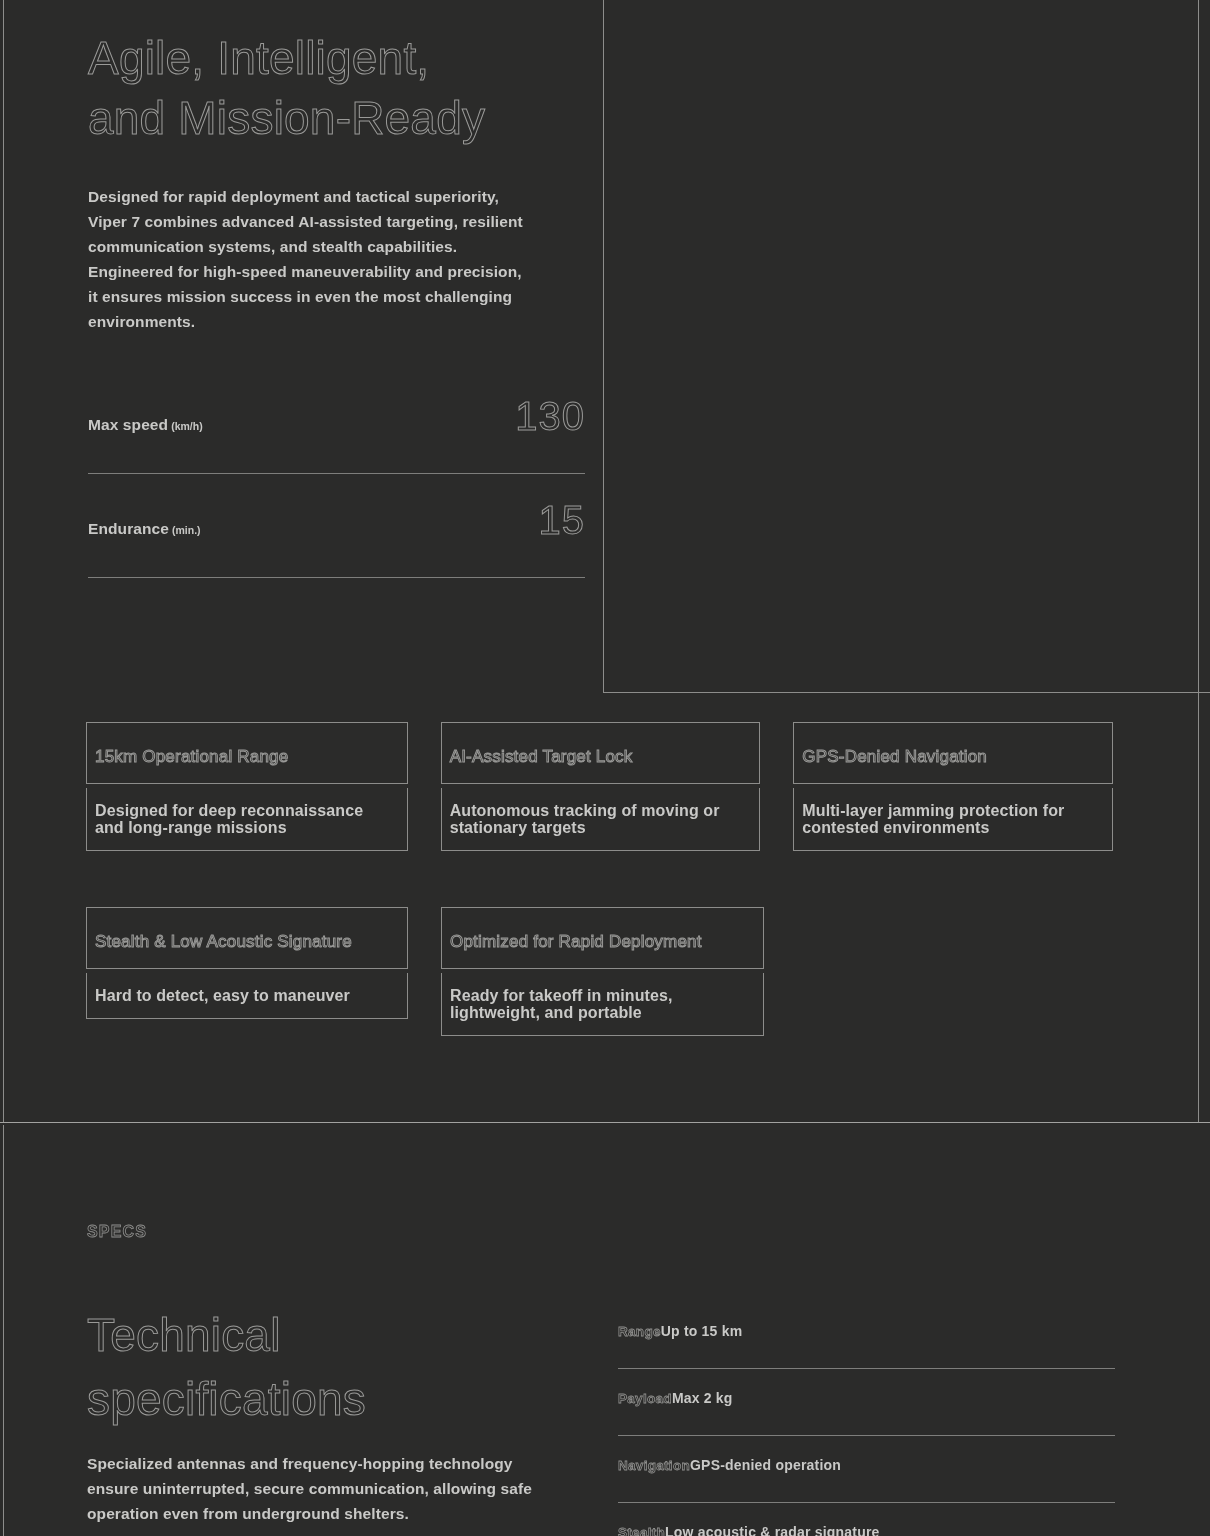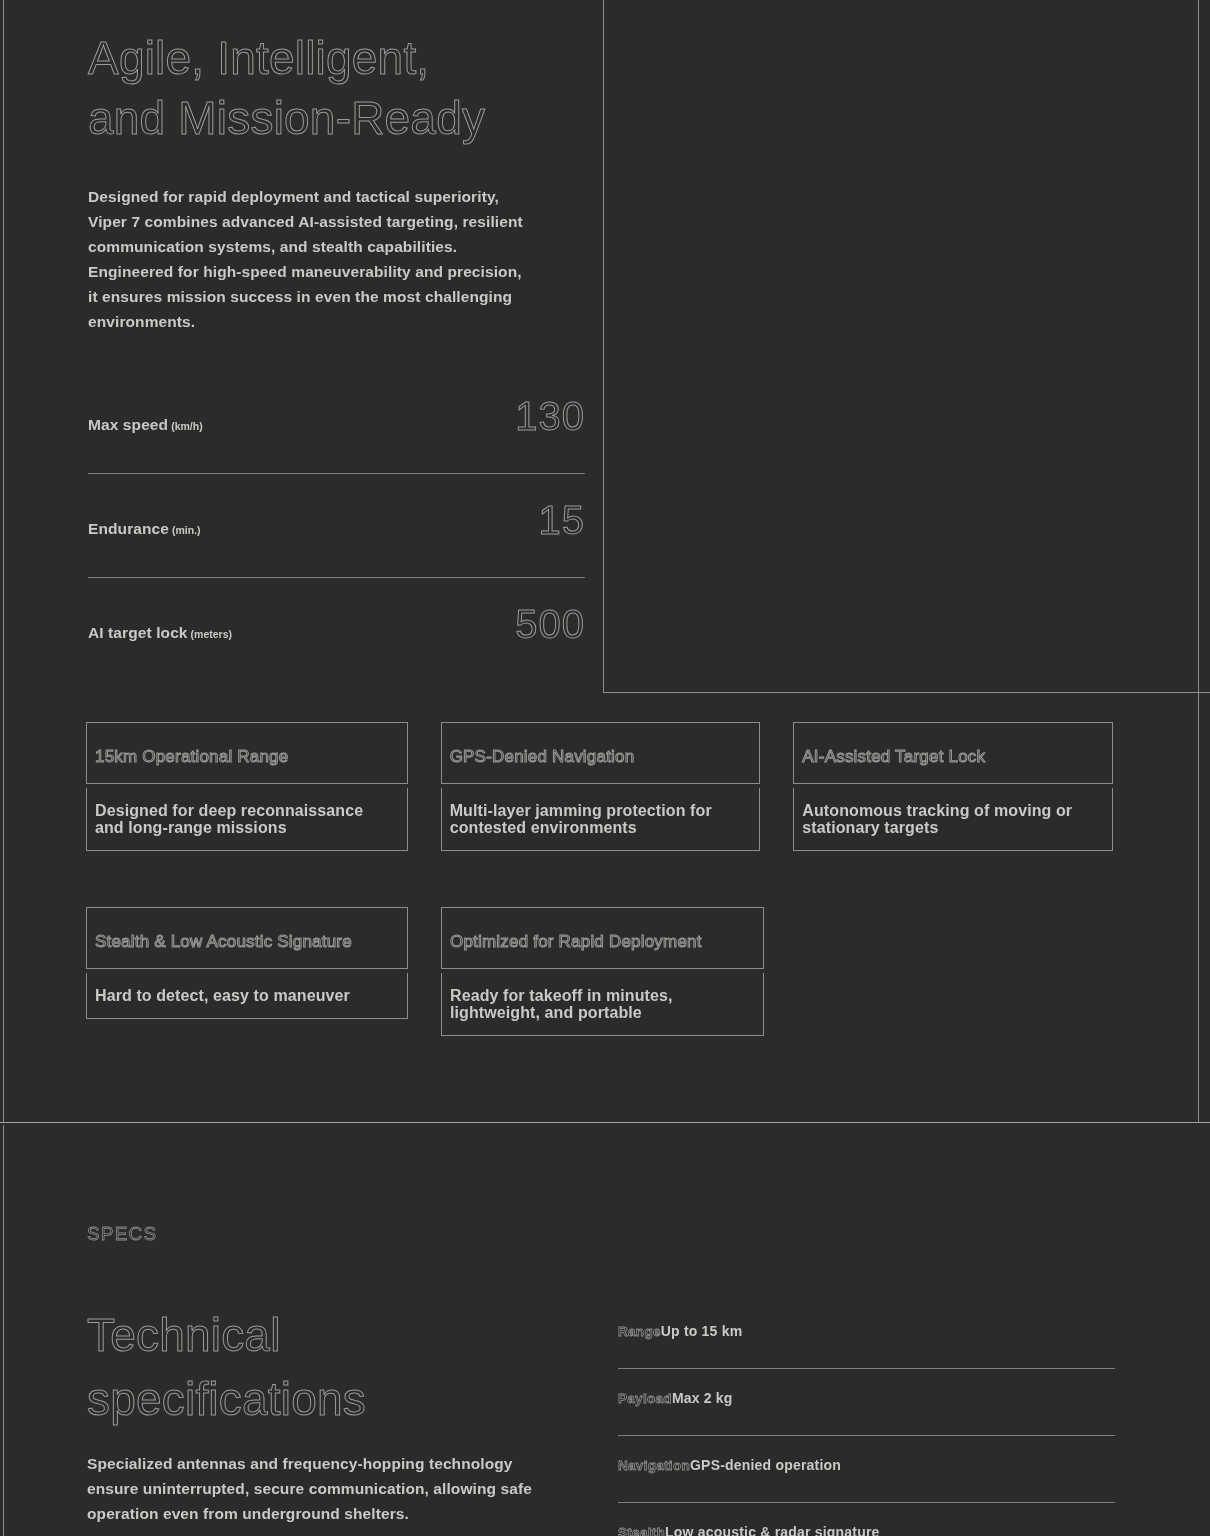--- a/index.html
+++ b/index.html
@@ -163,22 +163,22 @@
 
   
   .specs {
     position: absolute;
     left: 0; top: 1123px;
     width: 1210px; height: 413px;
   }
   .specs-eyebrow {
     position: absolute;
     left: 87px; top: 100px;
-    font-size: 19px;
-    font-weight: 400;
+    font-size: 16px;
+    font-weight: 700;
     letter-spacing: 1.2px;
   }
   .specs-left {
     position: absolute;
     left: 87px; top: 180px;
     width: 510px;
   }
   .specs-title {
     font-size: 46px;
     line-height: 64px;
@@ -254,61 +254,55 @@
     <div class="stat-sep"></div>
 
     <div class="stat-row">
       <div>
         <span class="stat-label solid">Endurance</span><span class="stat-unit solid">(min.)</span>
       </div>
       <div class="stat-value outline">15</div>
     </div>
     <div class="stat-sep"></div>
 
-    <div class="stat-row">
-      <div>
-        <span class="stat-label solid">AI target lock</span><span class="stat-unit solid">(meters)</span>
-      </div>
-      <div class="stat-value outline">500</div>
-    </div>
 
   </div>
 </section>
 
 <section class="features">
 
   <div class="feat-row">
 
     <article class="card w-card-1">
       <div class="card-head">
         <div class="card-head-text outline">15km Operational Range</div>
       </div>
       <div class="card-body">
         <div class="card-body-text solid">Designed for deep reconnaissance
 and long-range missions</div>
       </div>
     </article>
 
+    <article class="card w-card-2">
+      <div class="card-head">
+        <div class="card-head-text outline">AI-Assisted Target Lock</div>
+      </div>
+      <div class="card-body">
+        <div class="card-body-text solid">Autonomous tracking of moving or
+stationary targets</div>
+      </div>
+    </article>
+
     <article class="card w-card-3">
       <div class="card-head">
         <div class="card-head-text outline">GPS-Denied Navigation</div>
       </div>
       <div class="card-body">
         <div class="card-body-text solid">Multi-layer jamming protection for
 contested environments</div>
-      </div>
-    </article>
-
-    <article class="card w-card-2">
-      <div class="card-head">
-        <div class="card-head-text outline">AI-Assisted Target Lock</div>
-      </div>
-      <div class="card-body">
-        <div class="card-body-text solid">Autonomous tracking of moving or
-stationary targets</div>
       </div>
     </article>
 
   </div>
 
   <div class="feat-row feat-row-2">
 
     <article class="card w-card-5">
       <div class="card-head">
         <div class="card-head-text outline">Stealth &amp; Low Acoustic

